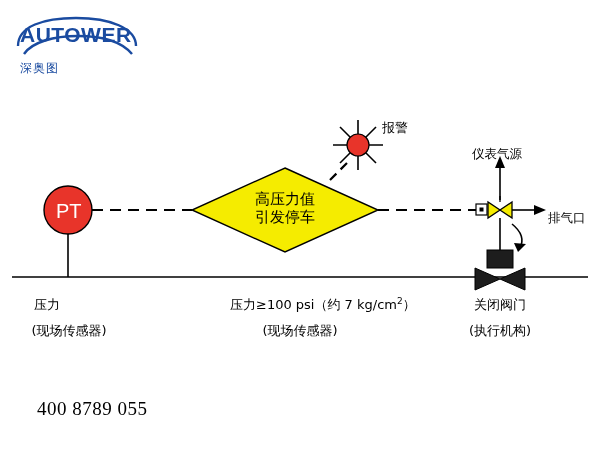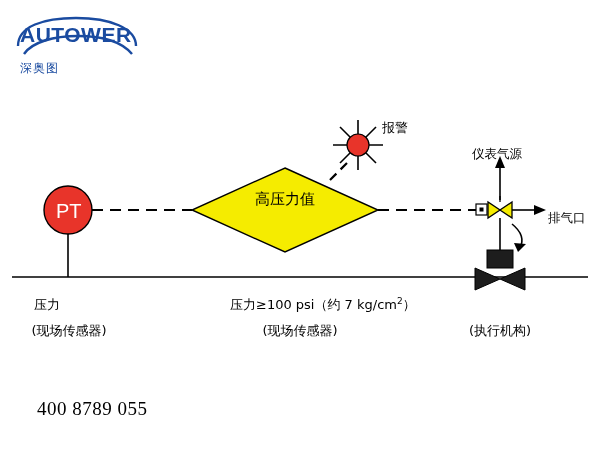--- a/index.html
+++ b/index.html
@@ -169,32 +169,34 @@
 
     <g>
       <polygon points="475,268 475,290 500,279" fill="#1d1d1d" stroke="#000" stroke-width="1"></polygon>
       <polygon points="525,268 525,290 500,279" fill="#1d1d1d" stroke="#000" stroke-width="1"></polygon>
     </g>
   </svg>
 
   <div class="pt-text" style="left:56px; top:200px;">PT</div>
 
   <div class="diamond-text" style="left:235px; top:190px; width:100px;">高压力值</div>
+  <div class="diamond-text" style="left:235px; top:208px; width:100px;">引发停车</div>
 
   <div class="cn lbl-main" style="left:382px; top:119px; font-size:13px;">报警</div>
 
   <div class="cn" style="left:472px; top:146px; font-size:12.5px;">仪表气源</div>
 
   <div class="cn" style="left:548px; top:210px; font-size:12.5px;">排气口</div>
 
   <div class="cn lbl-main" style="left:34px; top:296px; width:46px; text-align:left;">压力</div>
   <div class="cn lbl-sub" style="left:26px; top:322px; width:86px; text-align:center;">(现场传感器)</div>
 
   <div class="formula" style="left:230px; top:296px;">
     <span>压力≥100 psi（约 7 kg/cm</span><sup>2</sup><span>）</span>
   </div>
   <div class="cn lbl-sub" style="left:240px; top:322px; width:120px; text-align:center;">(现场传感器)</div>
 
+  <div class="cn lbl-main" style="left:462px; top:296px; width:76px; text-align:center;">关闭阀门</div>
   <div class="cn lbl-sub" style="left:456px; top:322px; width:88px; text-align:center;">(执行机构)</div>
 
   <div class="phone">400 8789 055</div>
 
 </div>
 
 </body></html>

